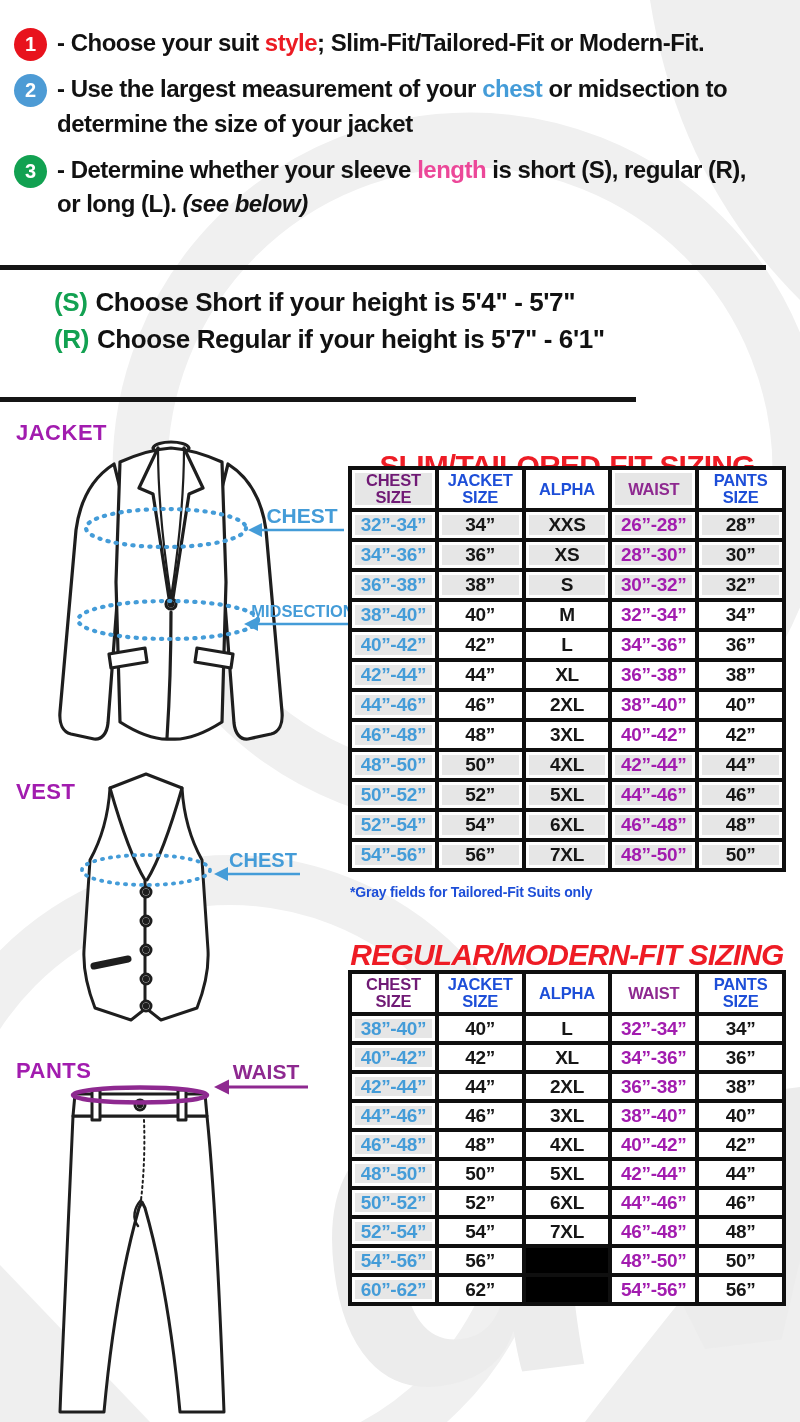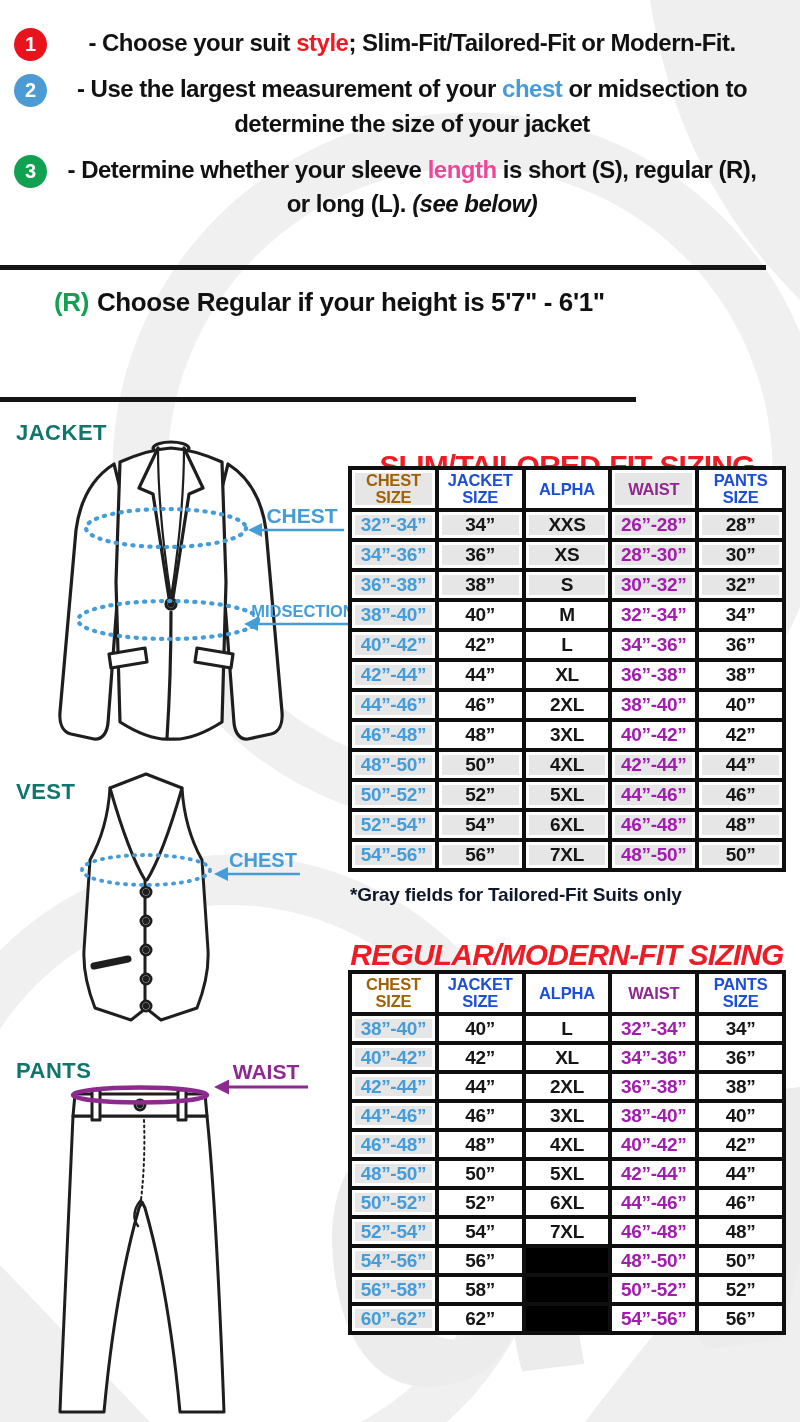--- a/index.html
+++ b/index.html
@@ -9,36 +9,36 @@
   .content{position:absolute;left:0;top:0;width:800px;height:1422px;z-index:1;}
 
   
   .steps{position:absolute;left:14px;top:26px;width:756px;}
   .step{display:flex;align-items:flex-start;margin-bottom:11px;}
   .badge{flex:0 0 33px;width:33px;height:33px;border-radius:50%;color:#fff;font-size:20px;
          line-height:33px;text-align:center;margin-right:10px;margin-top:2px;}
   .b-red{background:#E8131D;}
   .b-blue{background:#4D9BD5;}
   .b-green{background:#12A151;}
-  .step-text{font-size:24px;letter-spacing:-0.5px;line-height:1.45;width:710px;color:#111;text-align:center;}
+  .step-text{font-size:24px;letter-spacing:-0.5px;line-height:1.45;width:710px;color:#111;}
   .hl-red{color:#EC1B23;}
   .hl-blue{color:#449CD8;}
   .hl-green{color:#ec4899;}
   .see{font-style:italic;}
 
   .rule{position:absolute;background:#151515;height:5px;left:0;}
   .rule1{top:265px;width:766px;}
   .rule2{top:397px;width:636px;}
 
   
   .hguide{position:absolute;left:54px;top:284px;font-size:26px;letter-spacing:-0.4px;line-height:37px;color:#111;}
   .tag{color:#12A151;margin-right:8px;}
 
   
-  .part-label{position:absolute;font-size:22px;letter-spacing:0.5px;color:#0f766e;}
+  .part-label{position:absolute;font-size:22px;letter-spacing:0.5px;color:#a21caf;}
   .jacket-label{left:16px;top:420px;}
   .vest-label{left:16px;top:779px;}
   .pants-label{left:16px;top:1058px;}
   .illus{position:absolute;}
   .jacket-svg{left:6px;top:432px;}
   .vest-svg{left:28px;top:768px;}
   .pants-svg{left:12px;top:1054px;}
 
   
   .tbl-title{position:absolute;left:348px;width:438px;text-align:center;color:#EE1C25;
@@ -50,24 +50,24 @@
   .t1{top:466px;}
   .t2{top:970px;}
   table.size th,table.size td{border:4px solid #0f0f0f;text-align:center;vertical-align:middle;
              padding:0;background:#fff;}
   table.size th{height:38px;font-size:16.5px;line-height:17px;letter-spacing:-0.2px;color:#1d4ed8;}
   .t1 td{height:26px;font-size:19px;letter-spacing:-0.3px;}
   .t2 td{height:25px;font-size:19px;letter-spacing:-0.3px;}
   table.size .gray{background:#E6E6E6;box-shadow:inset 0 0 0 3px #fff;}
   table.size td.c-chest{color:#449CD8;background:#E6E6E6;box-shadow:inset 0 0 0 3px #fff;}
   table.size td.c-waist{color:#a21caf;}
-  table.size th.h-chest{color:#a16207;text-align:center;}
+  table.size th.h-chest{color:#701a75;text-align:center;}
   table.size th.h-waist{color:#8E2990;}
   table.size td.black{background:#000;box-shadow:none;}
-  .footnote{position:absolute;left:350px;top:884px;font-size:19px;letter-spacing:-0.2px;color:#0f172a;}
+  .footnote{position:absolute;left:350px;top:884px;font-size:14px;letter-spacing:-0.2px;color:#1d4ed8;}
 </style>
 </head>
 <body>
 
 <div class="page">
 
   <svg class="wm" width="800" height="1422" viewBox="0 0 800 1422">
     <g fill="none" stroke="#f0f0f0">
       <circle cx="470" cy="470" r="330" stroke-width="55"></circle>
       <circle cx="230" cy="1180" r="300" stroke-width="50"></circle>
@@ -93,20 +93,21 @@
       </div>
       <div class="step">
         <span class="badge b-green">3</span>
         <span class="step-text"><span>- Determine whether your sleeve </span><span class="hl-green">length</span><span> is short (S), regular (R), or long (L). </span><span class="see">(see below)</span></span>
       </div>
     </div>
 
     <div class="rule rule1"></div>
 
     <div class="hguide">
+      <div><span class="tag">(S)</span><span>Choose Short if your height is 5'4" - 5'7"</span></div>
       <div><span class="tag">(R)</span><span>Choose Regular if your height is 5'7" - 6'1"</span></div>
     </div>
 
     <div class="rule rule2"></div>
 
     <div class="part-label jacket-label">JACKET</div>
     <svg class="illus jacket-svg" width="344" height="336" viewBox="0 0 344 336">
       <g stroke="#1e1e1e" stroke-width="3.2" fill="#ffffff" stroke-linejoin="round" stroke-linecap="round">
         <path d="M147,16 C150,8 180,8 183,16 L177,30 L153,30 Z"></path>
         <path d="M108,32 C86,46 74,68 70,98 L54,280 C53,292 57,300 65,302 L88,307 C96,308 101,301 102,291 L112,158 L114,56 Z"></path>
@@ -351,27 +352,20 @@
             <td class="c-pants">48”</td>
           </tr>
           <tr>
             <td class="c-chest">54”-56”</td>
             <td class="c-jacket">56”</td>
             <td class="c-alpha black"></td>
             <td class="c-waist">48”-50”</td>
             <td class="c-pants">50”</td>
           </tr>
           <tr>
-            <td class="c-chest">56”-58”</td>
-            <td class="c-jacket">58”</td>
-            <td class="c-alpha black"></td>
-            <td class="c-waist">50”-52”</td>
-            <td class="c-pants">52”</td>
-          </tr>
-          <tr>
             <td class="c-chest">60”-62”</td>
             <td class="c-jacket">62”</td>
             <td class="c-alpha black"></td>
             <td class="c-waist">54”-56”</td>
             <td class="c-pants">56”</td>
           </tr>
         </tbody>
     </table>
 
   </div>

